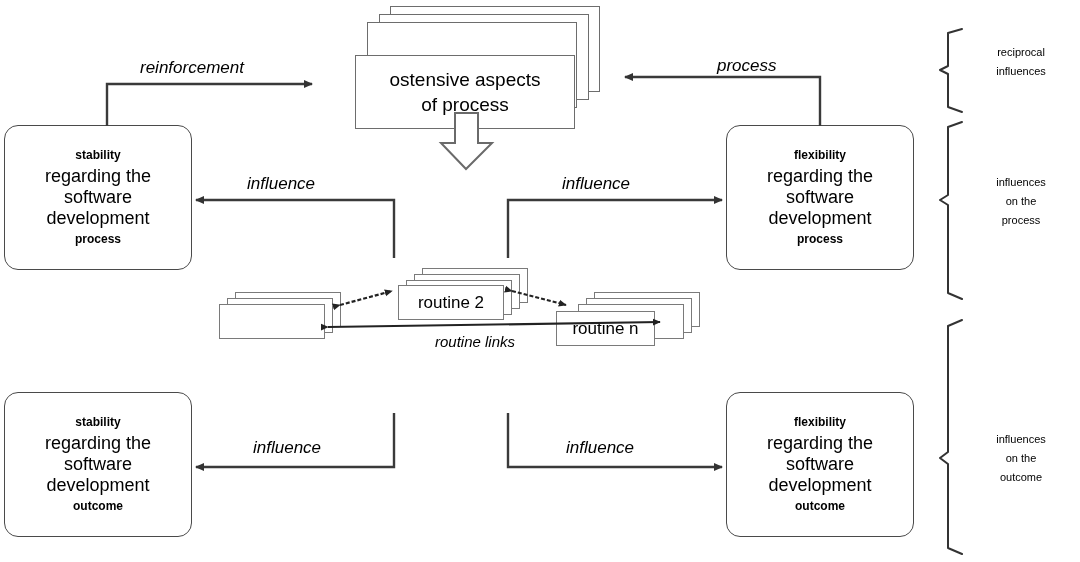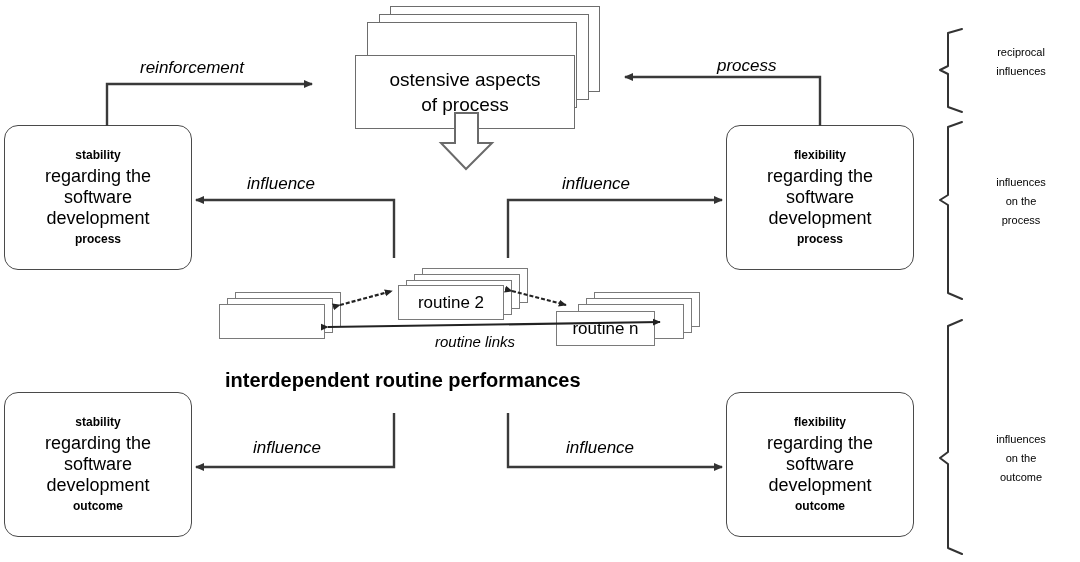--- a/index.html
+++ b/index.html
@@ -132,21 +132,20 @@
   </svg>
 
   <div class="edge-label" style="left:104px;top:58px;margin-left:36px;">reinforcement</div>
   <div class="edge-label" style="left:717px;top:56px;">process</div>
   <div class="edge-label" style="left:247px;top:174px;">influence</div>
   <div class="edge-label" style="left:562px;top:174px;">influence</div>
   <div class="edge-label" style="left:253px;top:438px;">influence</div>
   <div class="edge-label" style="left:566px;top:438px;">influence</div>
   <div class="edge-label small" style="left:392px;top:333px;margin-left:43px;">routine links</div>
 
-  <div class="perf-title" style="left:225px;top:369px;">interdependent routine performances</div>
 
   <div class="section-label" style="left:965px;top:43px;">
     <div>reciprocal</div>
     <div>influences</div>
   </div>
   <div class="section-label" style="left:965px;top:173px;">
     <div>influences</div>
     <div>on the</div>
     <div>process</div>
   </div>

